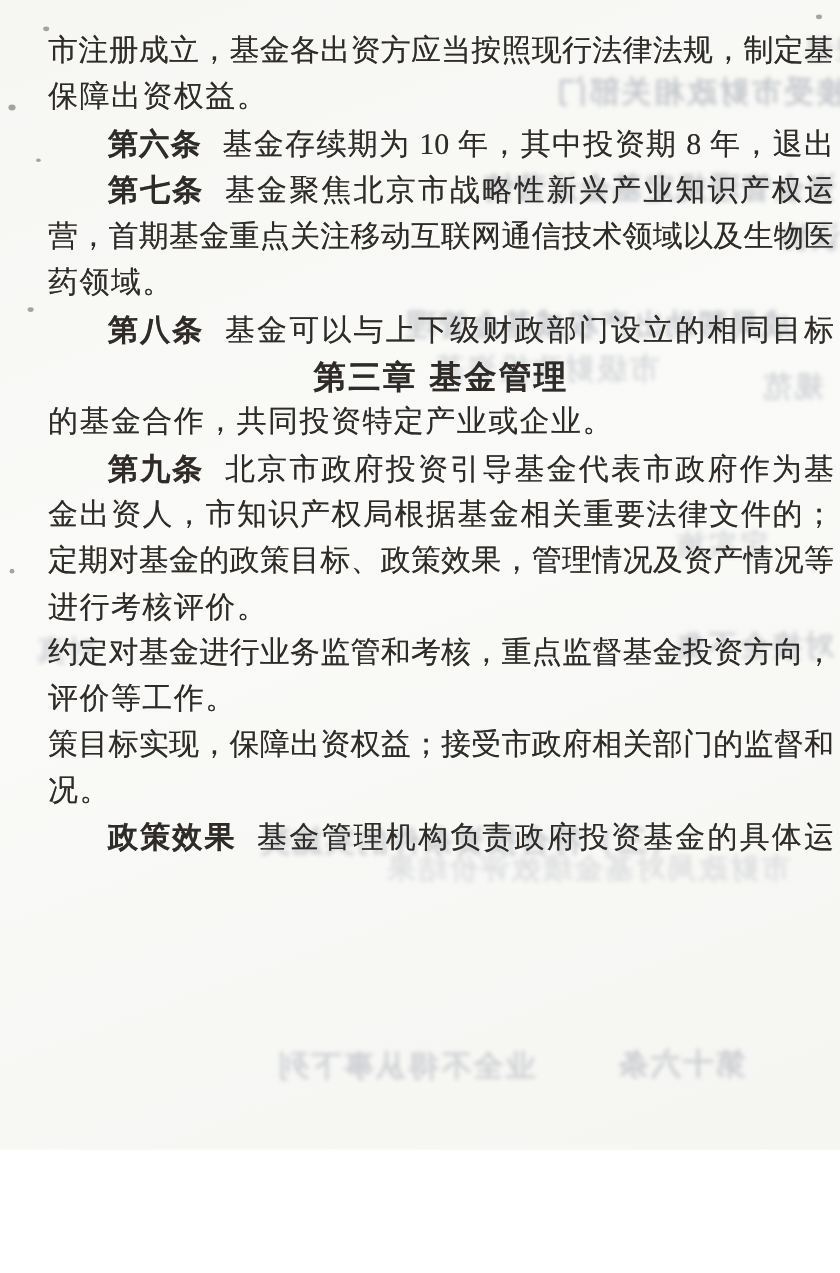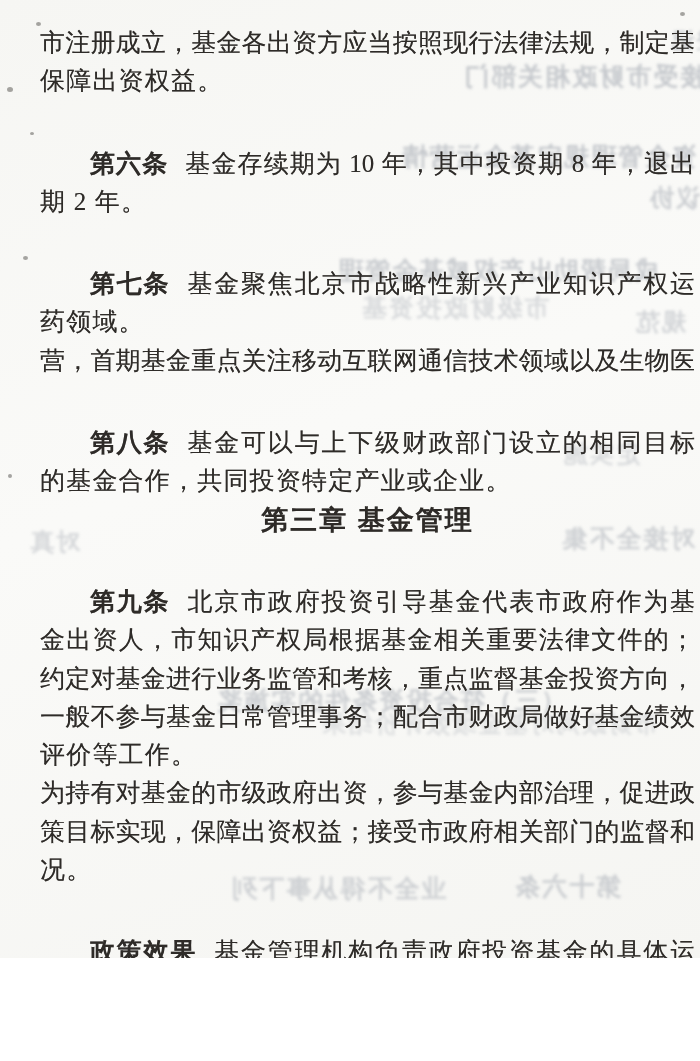--- a/index.html
+++ b/index.html
@@ -34,21 +34,21 @@
   .line{
     font-size:25px;line-height:38.3px;letter-spacing:1.2px;
     white-space:nowrap;
     text-shadow:0 0 .5px rgba(46,43,40,.55);
   }
   .line.full{
     letter-spacing:0;white-space:normal;
     text-align:justify;text-align-last:justify;
     text-justify:inter-character;
   }
-  .line.indent{padding-left:50px;margin-top:43px;}
+  .line.indent{padding-left:50px;}
   .article-label{
     font-family:"Liberation Sans","DejaVu Sans",sans-serif;
     font-weight:700;margin-right:17px;
   }
   .line.heading{
     font-family:"Liberation Sans","DejaVu Sans",sans-serif;
     font-weight:700;font-size:27px;letter-spacing:2px;
     text-align:center;text-align-last:center;padding-left:0;
   }
   .footer{
@@ -85,31 +85,30 @@
       <div class="speck" style="left: 23px; top: 256px; width: 5px; height: 4px;"></div>
       <div class="speck" style="left: 8px; top: 474px; width: 4px; height: 4px;"></div>
       <div class="speck" style="left: 62px; top: 966px; width: 4px; height: 3px;"></div>
       <div class="speck" style="left: 434px; top: 996px; width: 4px; height: 4px;"></div>
       <div class="speck" style="left: 680px; top: 12px; width: 5px; height: 4px;"></div>
     </div>
   <div class="doc">
       <div class="line full">市注册成立，基金各出资方应当按照现行法律法规，制定基</div>
       <div class="line">保障出资权益。</div>
       <div class="line full indent"><span class="article-label">第六条</span><span>基金存续期为 10 年，其中投资期 8 年，退出</span></div>
-      <div class="line">期 2 年。</div>
       <div class="line full indent"><span class="article-label">第七条</span><span>基金聚焦北京市战略性新兴产业知识产权运</span></div>
+      <div class="line full">营，首期基金重点关注移动互联网通信技术领域以及生物医</div>
       <div class="line">药领域。</div>
-      <div class="line full">营，首期基金重点关注移动互联网通信技术领域以及生物医</div>
       <div class="line full indent"><span class="article-label">第八条</span><span>基金可以与上下级财政部门设立的相同目标</span></div>
+      <div class="line heading">第三章 基金管理</div>
       <div class="line">的基金合作，共同投资特定产业或企业。</div>
-      <div class="line heading">第三章 基金管理</div>
       <div class="line full indent"><span class="article-label">第九条</span><span>北京市政府投资引导基金代表市政府作为基</span></div>
       <div class="line full">金出资人，市知识产权局根据基金相关重要法律文件的；</div>
+      <div class="line full">定期对基金的政策目标、政策效果，管理情况及资产情况等</div>
+      <div class="line">进行考核评价。</div>
       <div class="line full">约定对基金进行业务监管和考核，重点监督基金投资方向，</div>
-      <div class="line full">一般不参与基金日常管理事务；配合市财政局做好基金绩效</div>
       <div class="line">评价等工作。</div>
-      <div class="line full">为持有对基金的市级政府出资，参与基金内部治理，促进政</div>
       <div class="line full">策目标实现，保障出资权益；接受市政府相关部门的监督和</div>
       <div class="line">况。</div>
       <div class="line full indent"><span class="article-label">政策效果</span><span>基金管理机构负责政府投资基金的具体运</span></div>
     </div>
   <div class="footer">— 3 —</div>
 </div>
 
 </body></html>

